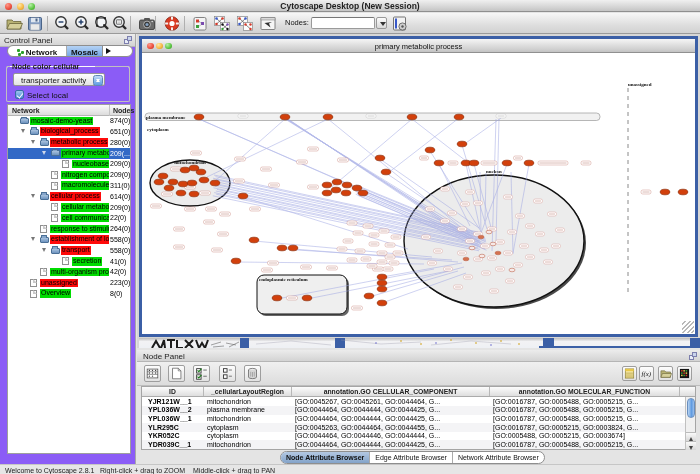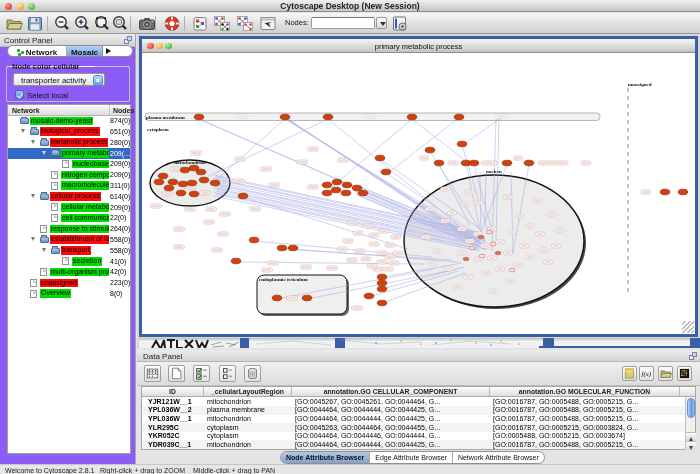--- a/index.html
+++ b/index.html
@@ -806,21 +806,21 @@
             <circle cx="125" cy="5" r="0.8"></circle>
             <circle cx="185" cy="5" r="0.8"></circle>
             <circle cx="240" cy="7" r="0.8"></circle>
           </g>
       </svg>
       <span class="botline"></span>
     </div>
   </div>
 
   <div id="dpanel" class="abs">
-    <div id="dptitle">Data Panel</div>
+    <div id="dptitle">Node Panel</div>
     <span class="floatico" style="left:552px; top:4px">
         <i class="b"></i>
         <i class="f"></i>
       </span>
     <div id="dptools">
         <div class="dpi" style="left: 7px;">
           <svg viewBox="0 0 17 17">
             <rect x="2.5" y="3.5" width="12" height="10" fill="#fff" stroke="#555" stroke-width="0.9"></rect>
             <line x1="2.5" y1="6.5" x2="14.5" y2="6.5" stroke="#555" stroke-width="0.7"></line>
             <line x1="2.5" y1="9.5" x2="14.5" y2="9.5" stroke="#555" stroke-width="0.7"></line>

